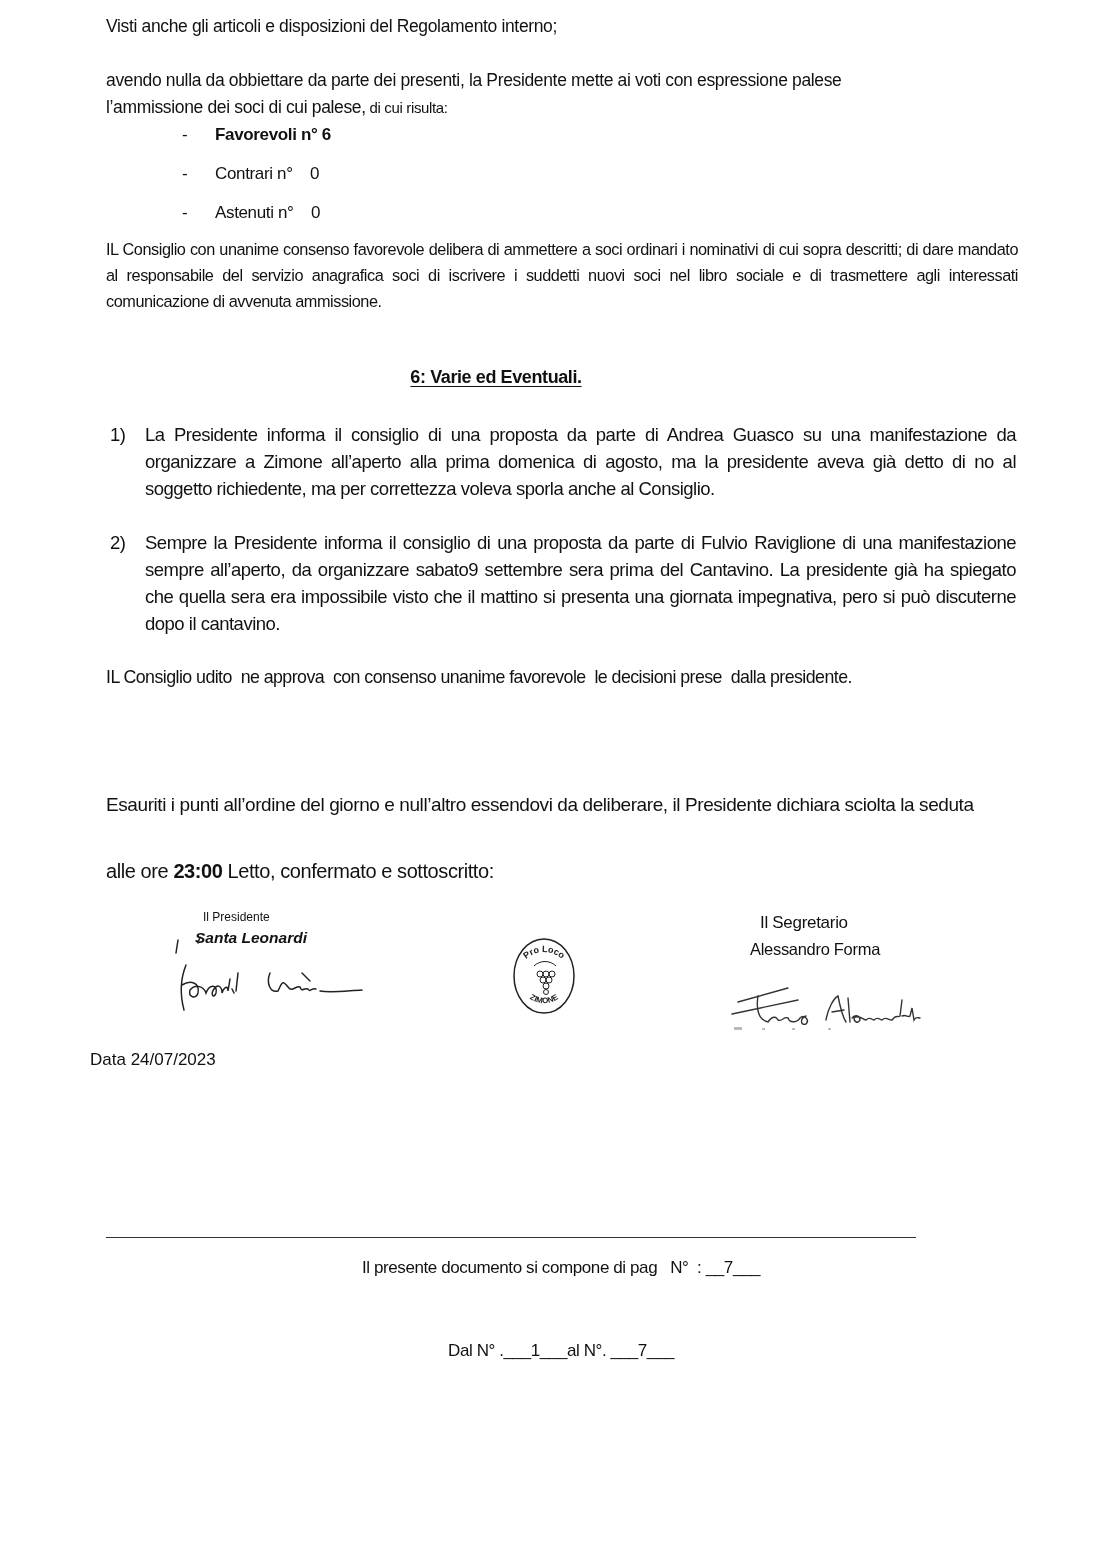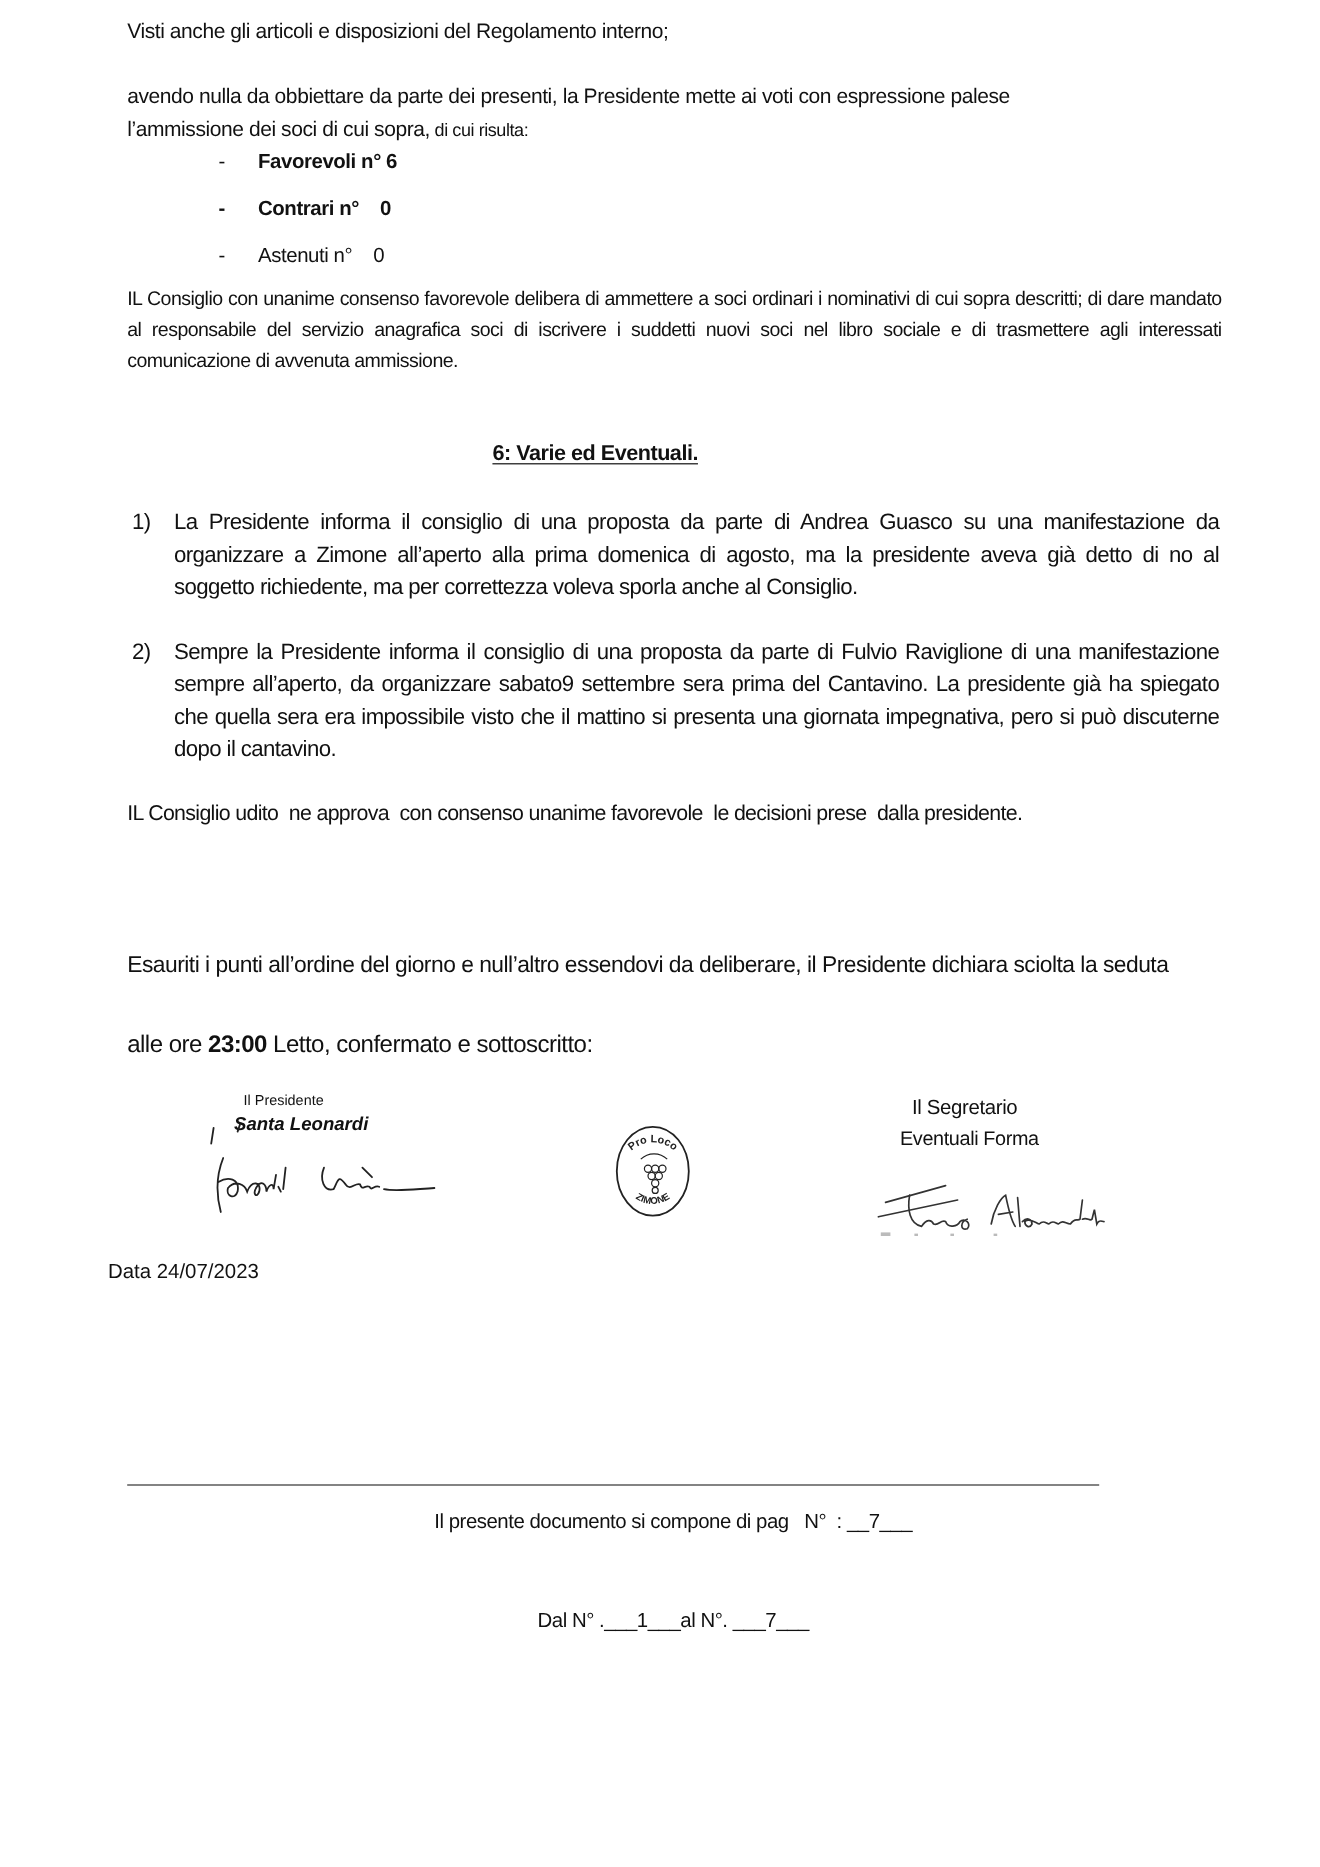--- a/index.html
+++ b/index.html
@@ -20,24 +20,24 @@
     .heading span { text-decoration: underline; text-underline-offset: 3px; }
     .sig-label { font-family: "Liberation Sans", sans-serif; font-size: 15px; }
     .hr-line { position: absolute; left: 106px; top: 1237px; width: 810px; height: 0; border-top: 1.2px solid #333; }
     .center-line { position: absolute; left: 0; width: 1100px; text-align: center; font-size: 17px; letter-spacing: -0.4px; }
   </style>
 </head>
 <body>
 
 <div class="abs txt" style="left:106px; top:13px;">Visti anche gli articoli e disposizioni del Regolamento interno;</div>
 <div class="abs txt" style="left:106px; top:67px;"> avendo nulla da obbiettare da parte dei presenti, la Presidente mette ai voti con espressione palese</div>
-<div class="abs txt" style="left:106px; top:94px;"><span>l’ammissione dei soci di cui sopra,</span><span style="font-size:15px;"> di cui risulta:</span></div>
+<div class="abs txt" style="left:106px; top:94px;"><span>l’ammissione dei soci di cui palese,</span><span style="font-size:15px;"> di cui risulta:</span></div>
 
 <div class="dash-item txt" style="top:121px;"><span class="dash">-</span><span style="white-space:pre;font-weight:bold;">Favorevoli n° 6</span></div>
-<div class="dash-item txt" style="top:160px;font-weight:bold;"><span class="dash">-</span><span style="white-space:pre;">Contrari n°    0</span></div>
+<div class="dash-item txt" style="top:160px;"><span class="dash">-</span><span style="white-space:pre;">Contrari n°    0</span></div>
 <div class="dash-item txt" style="top:199px;"><span class="dash">-</span><span style="white-space:pre;">Astenuti n°    0</span></div>
 
 <div class="abs bold justify" style="left:106px; top:236px; width:912px; font-size:16.3px; line-height:26px; letter-spacing:-0.45px;">IL Consiglio con unanime consenso favorevole delibera di ammettere a soci ordinari i nominativi di cui sopra descritti; di dare mandato al responsabile del servizio anagrafica soci di iscrivere i suddetti nuovi soci nel libro sociale e di trasmettere agli interessati comunicazione di avvenuta ammissione.</div>
 
 <div class="heading"><span>6: Varie ed Eventuali.</span></div>
 
 <div class="ol-item" style="top:421px;">
   <span class="ol-num">1)</span>
   <div class="ol-body">La Presidente informa il consiglio di una proposta da parte di Andrea Guasco su una manifestazione da organizzare a Zimone all’aperto alla prima domenica di agosto, ma la presidente aveva già detto di no al soggetto richiedente, ma per correttezza voleva sporla anche al Consiglio.</div>
 </div>
@@ -83,21 +83,21 @@
       <circle cx="36" cy="38" r="3"></circle>
       <circle cx="42" cy="38" r="3"></circle>
     <circle cx="33" cy="44" r="3"></circle>
       <circle cx="39" cy="44" r="3"></circle>
     <circle cx="36" cy="50" r="3"></circle>
     <circle cx="36" cy="56" r="2.5"></circle>
   </g>
 </svg>
 
 <div class="abs bold" style="left:760px; top:913px; font-size:17px; letter-spacing:-0.3px;">Il Segretario</div>
-<div class="abs bold" style="left:750px; top:940px; font-size:16.5px; letter-spacing:-0.3px;">Eventuali Forma</div>
+<div class="abs bold" style="left:750px; top:940px; font-size:16.5px; letter-spacing:-0.3px;">Alessandro Forma</div>
 <svg class="abs" style="left:728px; top:980px;" width="210" height="55" viewBox="0 0 210 55">
   <g fill="none" stroke="#333" stroke-width="1.4" stroke-linecap="round">
     <path d="M10 22 L60 8"></path>
     <path d="M4 34 L70 20"></path>
     <path d="M30 16 C28 28 30 40 40 42 C44 36 48 36 50 40 C54 42 56 36 60 38 C62 44 70 42 72 38 C76 34 82 40 78 44 C72 46 72 38 78 36"></path>
     <path d="M98 40 C100 28 106 18 110 16 C112 26 114 36 118 42 M104 32 L116 30"></path>
     <path d="M120 18 L122 42 M124 38 C128 34 132 36 132 40 C130 44 126 42 126 38 C130 34 136 40 138 40 C142 36 144 40 146 40 C150 36 152 40 154 40 C158 36 160 40 164 40 C168 34 170 38 172 36 L174 20 M174 36 C178 34 180 38 182 36 L184 28 L186 40 C188 36 190 38 192 38"></path>
   </g>
   <g fill="#bbb">
     <rect x="6" y="47" width="8" height="3"></rect>

